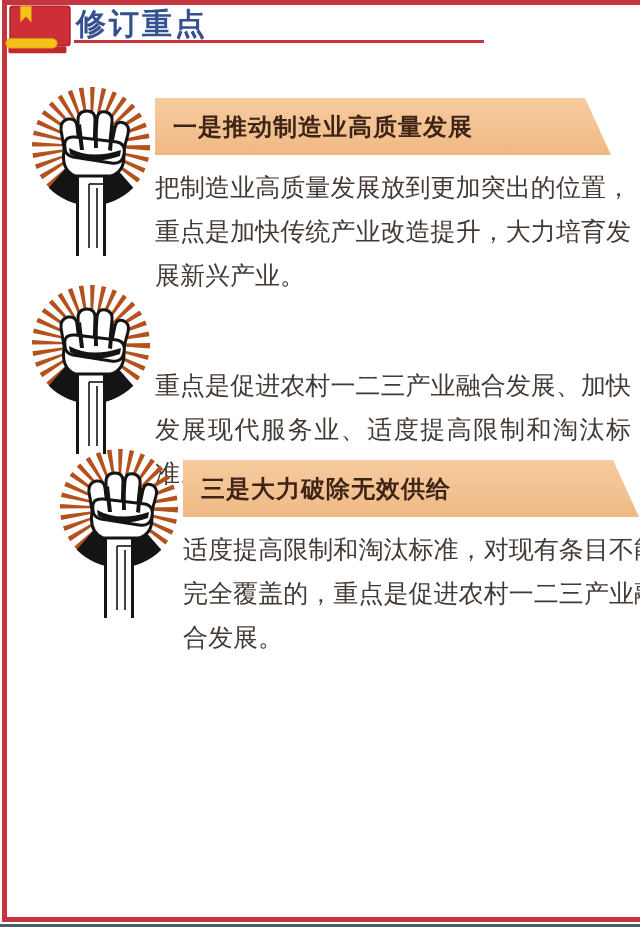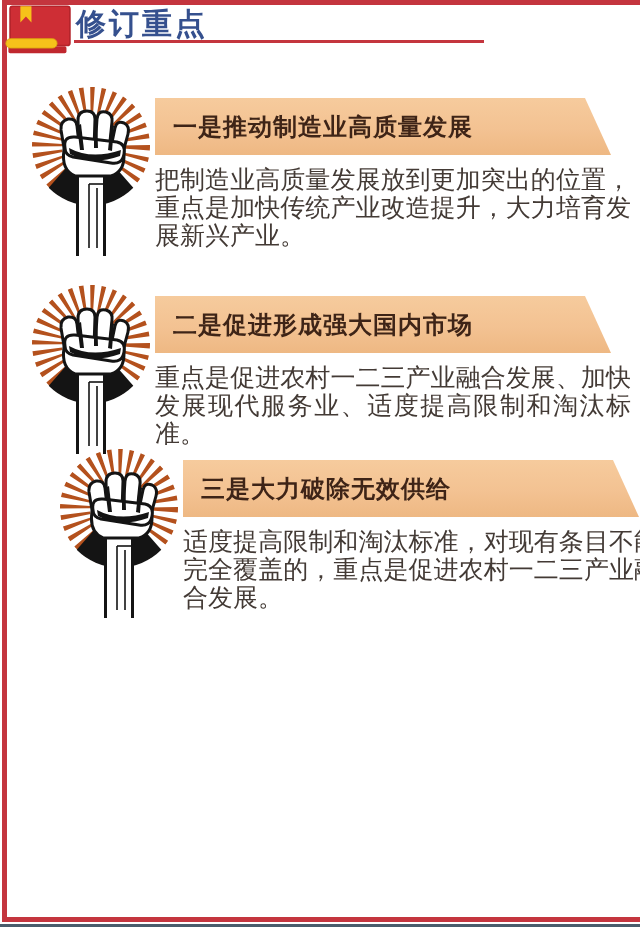--- a/index.html
+++ b/index.html
@@ -38,21 +38,21 @@
     position:absolute;left:147px;top:12px;width:456px;height:57px;
     background:linear-gradient(180deg,#f6cb9d 0%,#f3c292 55%,#eeb883 100%);
     clip-path:polygon(0 0, calc(100% - 26px) 0, 100% 100%, 0 100%);
     display:flex;align-items:center;box-sizing:border-box;padding-left:18px;
   }
   .heading{
     font-size:24px;font-weight:bold;color:#3e2417;letter-spacing:1px;white-space:nowrap;
   }
   .body-text{
     position:absolute;left:147px;top:80px;width:476px;
-    font-size:25px;line-height:28px;color:#433a35;
+    font-size:25px;line-height:44px;color:#433a35;
     text-align:justify;text-justify:inter-ideograph;letter-spacing:0;
   }
   .sec4 .body-text{top:68px;line-height:38px;}
 </style>
 </head>
 <body>
 
 <svg width="0" height="0" style="position:absolute" aria-hidden="true">
   <defs>
     <clipPath id="ray-clip">
@@ -120,23 +120,20 @@
     </div>
     <div class="body-text">把制造业高质量发展放到更加突出的位置，重点是加快传统产业改造提升，大力培育发展新兴产业。</div>
   </div>
 
   <div class="section sec2">
     <div class="fist-wrap">
       <svg viewBox="0 0 120 172">
           <use href="#fist-art"></use>
         </svg>
     </div>
-    <div class="banner">
-      <span class="heading">二是促进形成强大国内市场</span>
-    </div>
     <div class="body-text">重点是促进农村一二三产业融合发展、加快发展现代服务业、适度提高限制和淘汰标准。</div>
   </div>
 
   <div class="section sec3">
     <div class="fist-wrap">
       <svg viewBox="0 0 120 172">
           <use href="#fist-art"></use>
         </svg>
     </div>
     <div class="banner">

